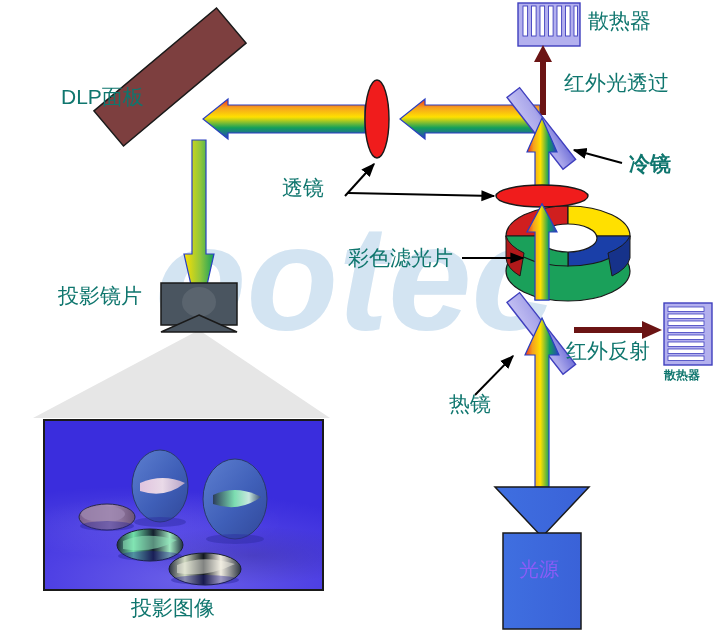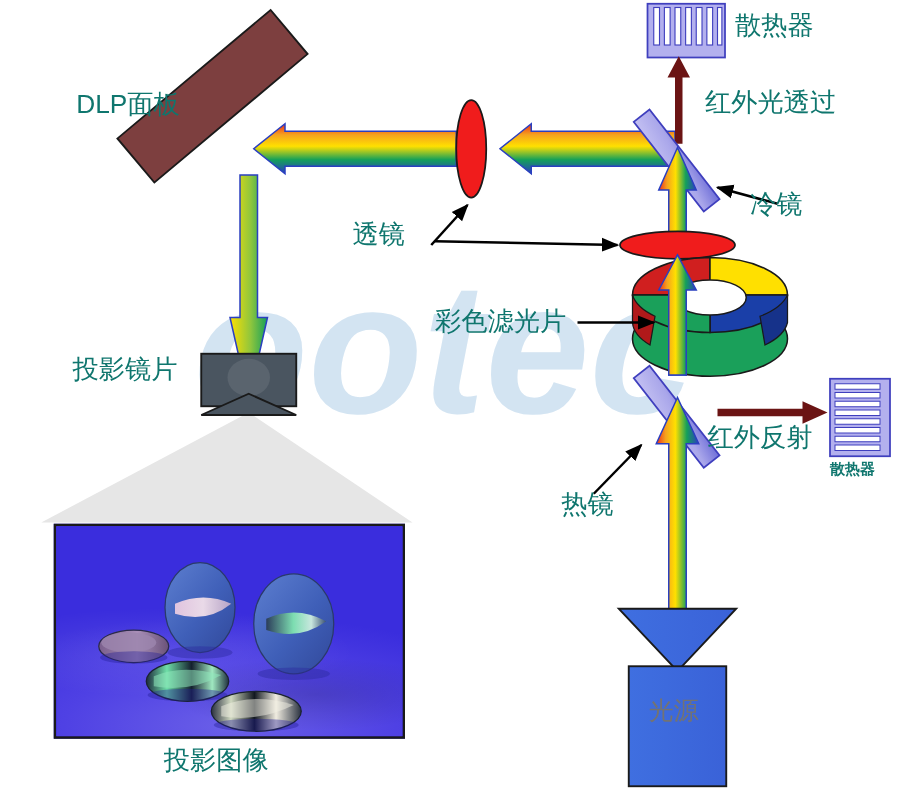--- a/index.html
+++ b/index.html
@@ -310,37 +310,37 @@
       </g>
 
       <g>
         <ellipse cx="160" cy="148" rx="36" ry="16" fill="url(#lgE)" stroke="#1a2230" stroke-width="1"></ellipse>
         <path d="M 132 144 Q 158 133 190 143 Q 162 157 132 152 z" fill="#f2efe4" opacity="0.5"></path>
         <ellipse cx="160" cy="159" rx="34" ry="5" fill="#241f96" opacity="0.4"></ellipse>
       </g>
     </svg>
   </div>
 
-  <div class="lbl lbl-lg" style="left:61px;  top:73px;">DLP面板</div>
+  <div class="lbl lbl-lg" style="left:61px;  top:86px;">DLP面板</div>
 
   <div class="lbl lbl-lg" style="left:58px;  top:285px;">投影镜片</div>
 
   <div class="lbl lbl-lg" style="left:131px; top:598px;font-family:Liberation Serif, serif;">投影图像</div>
 
   <div class="lbl lbl-lg" style="left:282px; top:177px;">透镜</div>
 
   <div class="lbl lbl-lg" style="left:348px; top:247px;text-align:right;">彩色滤光片</div>
 
-  <div class="lbl lbl-lg" style="left:600px; top:153px;">冷镜</div>
+  <div class="lbl lbl-lg" style="left:629px; top:153px;font-weight:bold;">冷镜</div>
 
   <div class="lbl lbl-lg" style="left:449px; top:393px;">热镜</div>
 
   <div class="lbl lbl-lg" style="left:588px; top:10px;">散热器</div>
 
   <div class="lbl lbl-sm" style="left:664px; top:369px;">散热器</div>
 
   <div class="lbl lbl-lg" style="left:564px; top:72px;">红外光透过</div>
 
   <div class="lbl lbl-lg" style="left:566px; top:340px;">红外反射</div>
 
-  <div class="lbl lbl-md" style="left:519px; top:559px; color:#737373;">光源</div>
+  <div class="lbl lbl-md" style="left:519px; top:559px; color:#8b5cf6;">光源</div>
 
 </div>
 
 </body></html>

